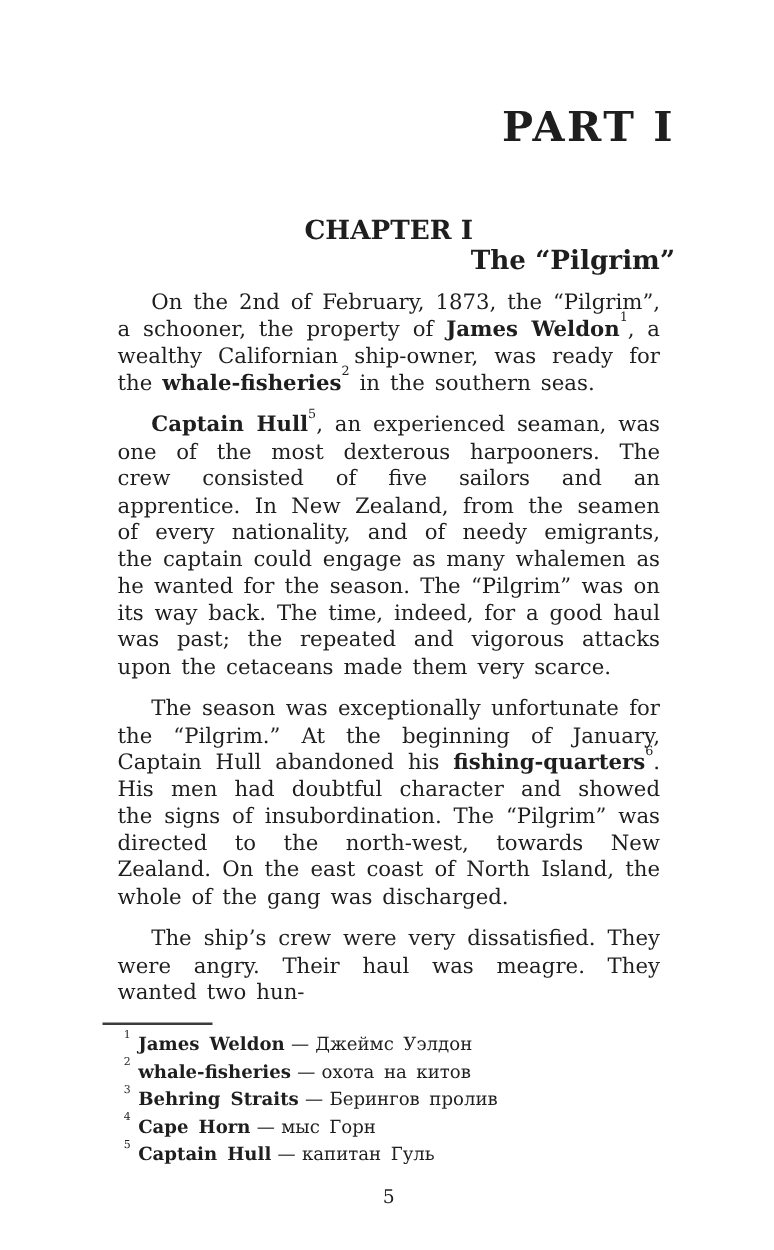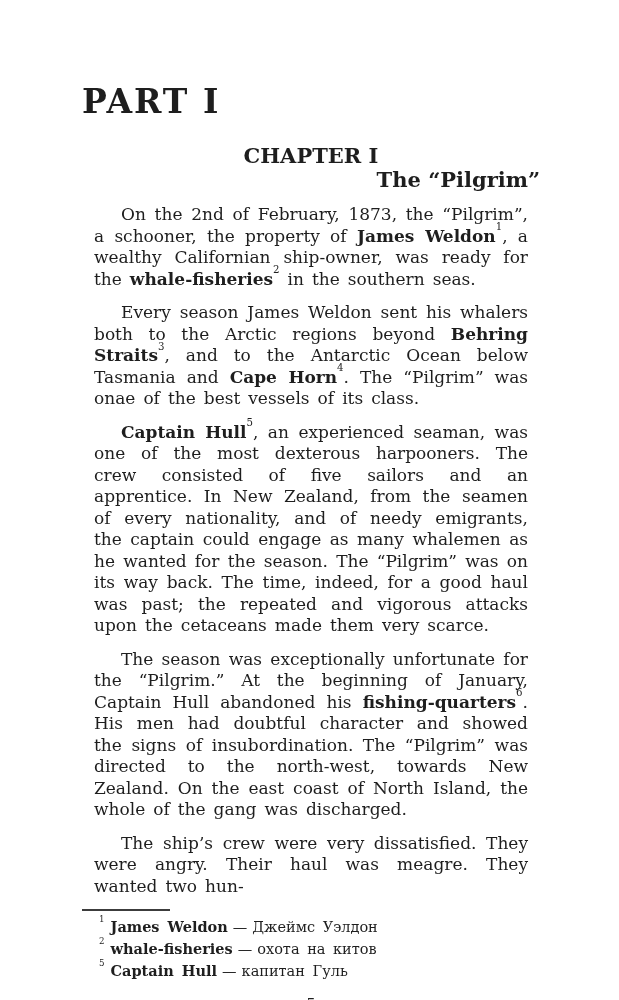--- a/index.html
+++ b/index.html
@@ -17,28 +17,28 @@
     overflow: hidden;
     box-sizing: border-box;
   }
   .content {
     margin-left: 82px;
     width: 458px;
   }
   .part-title {
     margin: 0;
     padding-top: 84px;
-    text-align: left;
+    text-align: right;
     font-size: 33px;
     font-weight: 700;
     letter-spacing: 2px;
     line-height: 36px;
   }
   .chapter-block {
-    margin-top: 24px;
+    margin-top: 52px;
   }
   .chapter-title {
     margin: 0;
     text-align: center;
     font-size: 21px;
     font-weight: 700;
     line-height: 24px;
   }
   .chapter-subtitle {
     margin: 0;
@@ -105,30 +105,31 @@
 
     <h1 class="part-title">PART I</h1>
 
     <div class="chapter-block">
       <h2 class="chapter-title">CHAPTER I</h2>
       <h3 class="chapter-subtitle">The “Pilgrim”</h3>
     </div>
 
     <div class="body-paras">
         <p class="body-para">On the 2nd of February, 1873, the “Pilgrim”, a schooner, the property of <b>James Weldon</b><sup class="fnref">1</sup>, a wealthy Californian ship-owner, was ready for the <b>whale-fisheries</b><sup class="fnref">2</sup> in the southern seas.</p>
-        <p class="body-para">Every season James Weldon sent his whalers both to the Arctic regions beyond <b>Behring Straits</b><sup class="fnref">3</sup>, and to the Antarctic Ocean below Tasmania and <b>Cape Horn</b><sup class="fnref">4</sup>. The “Pilgrim” was onae of the best vessels of its class.</p>
         <p class="body-para"><b>Captain Hull</b><sup class="fnref">5</sup>, an experienced seaman, was one of the most dexterous harpooners. The crew consisted of five sailors and an apprentice. In New Zealand, from the seamen of every nationality, and of needy emigrants, the captain could engage as many whalemen as he wanted for the season. The “Pilgrim” was on its way back. The time, indeed, for a good haul was past; the repeated and vigorous attacks upon the cetaceans made them very scarce.</p>
         <p class="body-para">The season was exceptionally unfortunate for the “Pilgrim.” At the beginning of January, Captain Hull abandoned his <b>fishing-quarters</b><sup class="fnref">6</sup>. His men had doubtful character and showed the signs of insubordination. The “Pilgrim” was directed to the north-west, towards New Zealand. On the east coast of North Island, the whole of the gang was discharged.</p>
         <p class="body-para">The ship’s crew were very dissatisfied. They were angry. Their haul was meagre. They wanted two hun-</p>
       </div>
 
     <hr class="footnote-rule">
 
     <div class="footnotes">
         <div class="footnote"><sup class="fn-num">1</sup><span class="fn-term">James Weldon</span><span class="fn-sep">—</span><span class="fn-trans">Джеймс Уэлдон</span></div>
         <div class="footnote"><sup class="fn-num">2</sup><span class="fn-term">whale-fisheries</span><span class="fn-sep">—</span><span class="fn-trans">охота на китов</span></div>
+        <div class="footnote"><sup class="fn-num">3</sup><span class="fn-term">Behring Straits</span><span class="fn-sep">—</span><span class="fn-trans">Берингов пролив</span></div>
+        <div class="footnote"><sup class="fn-num">4</sup><span class="fn-term">Cape Horn</span><span class="fn-sep">—</span><span class="fn-trans">мыс Горн</span></div>
         <div class="footnote"><sup class="fn-num">5</sup><span class="fn-term">Captain Hull</span><span class="fn-sep">—</span><span class="fn-trans">капитан Гуль</span></div>
       </div>
 
     <div class="page-number">5</div>
 
   </div>
 </div>
 
 </body></html>

